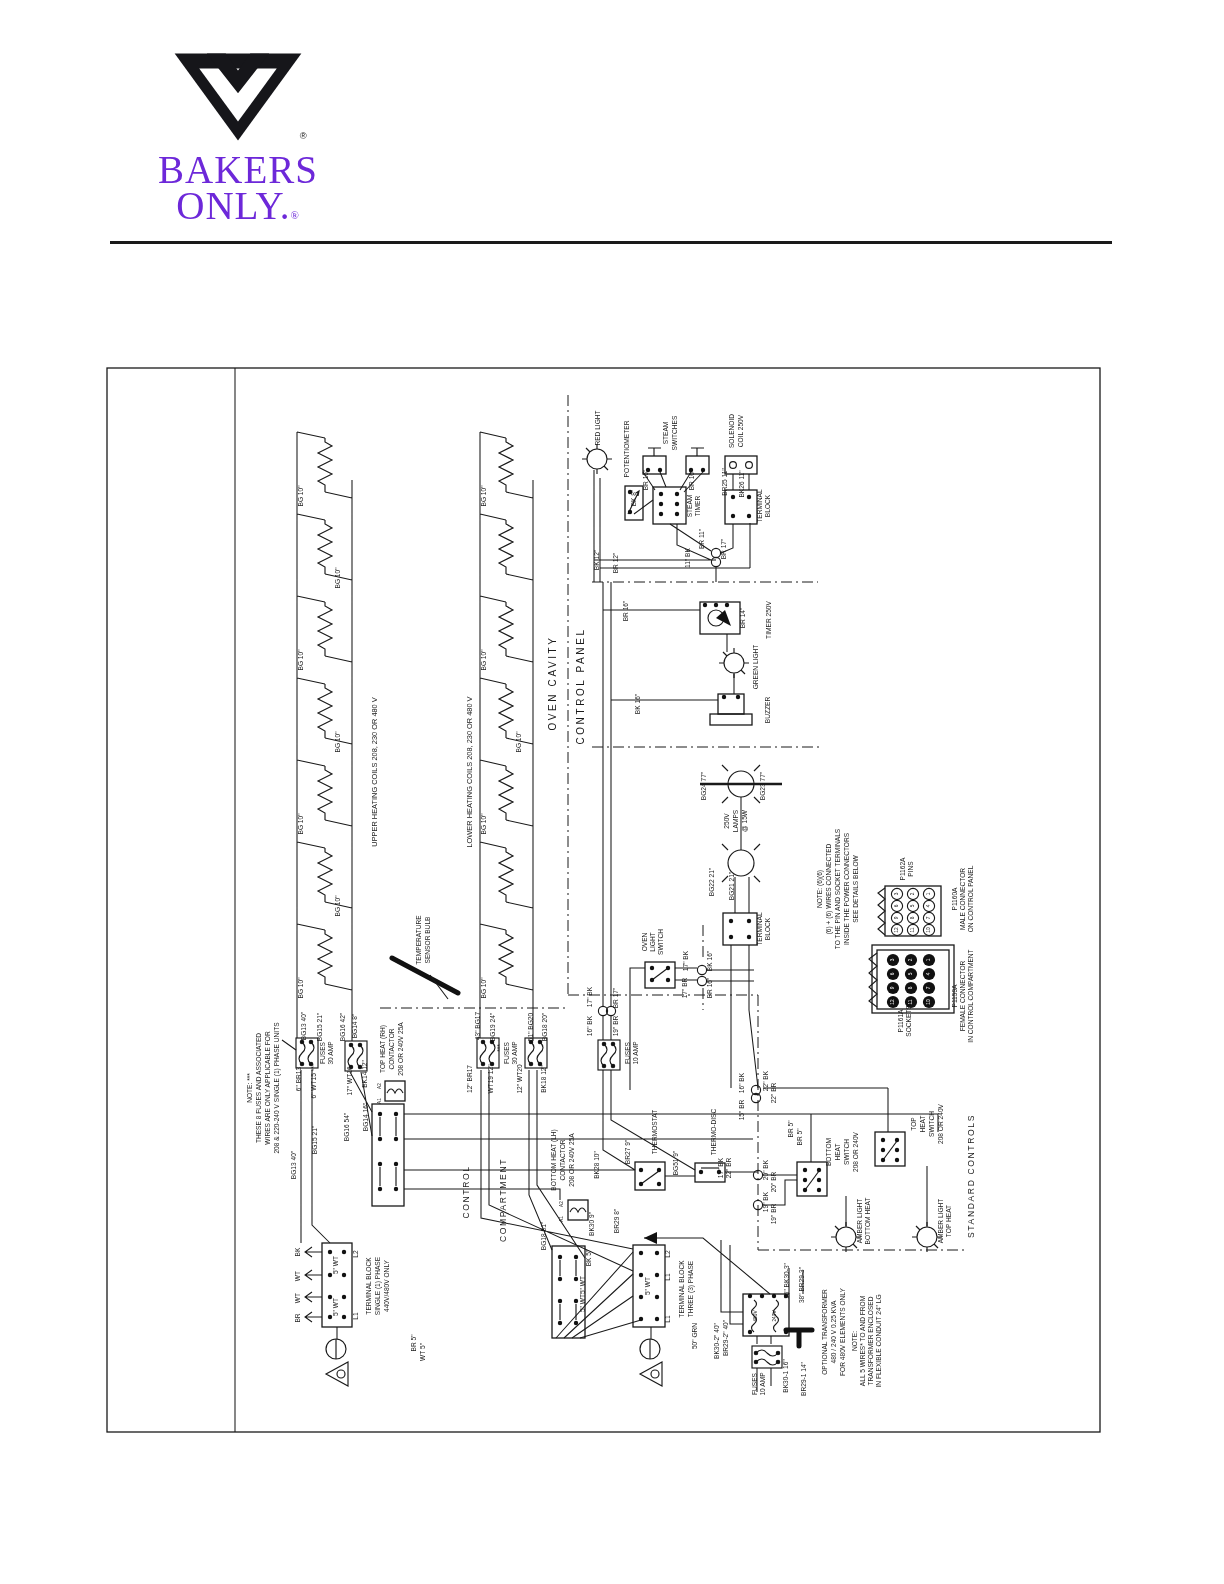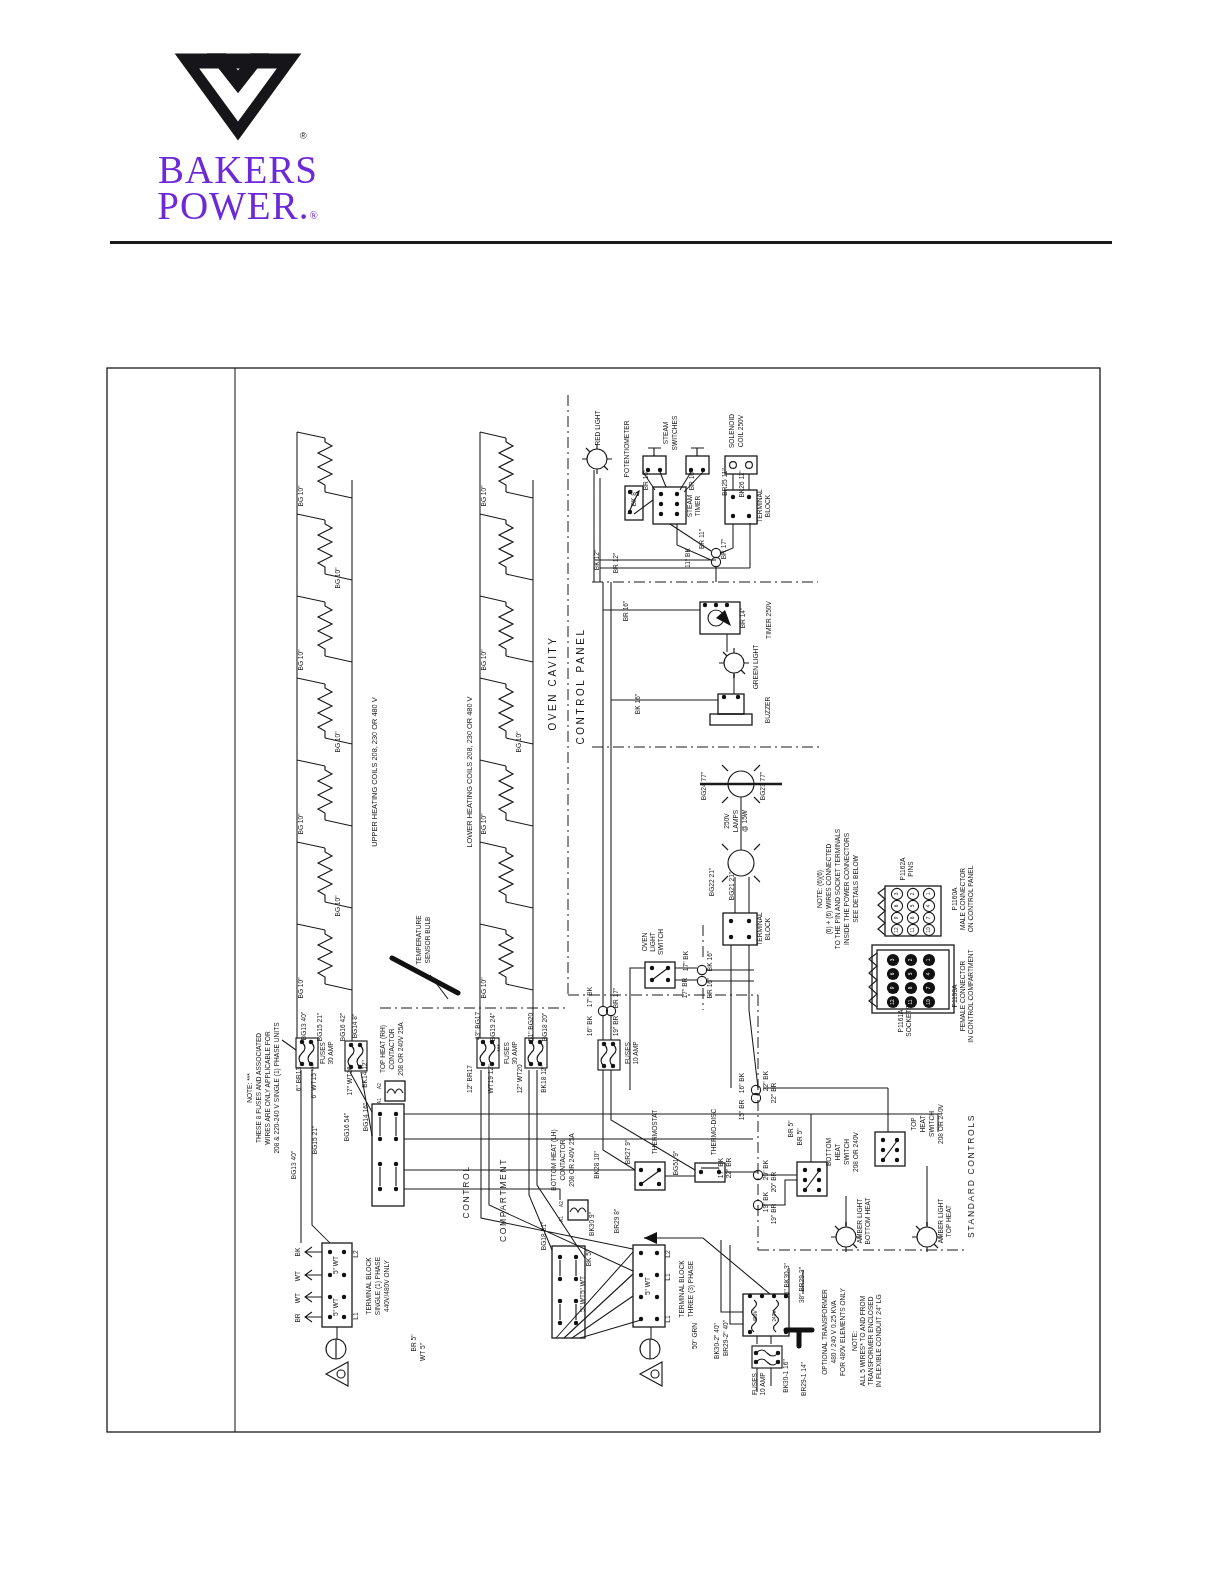--- a/index.html
+++ b/index.html
@@ -29,21 +29,21 @@
 
 <div class="logo">
   <svg width="150" height="104" viewBox="0 0 150 110">
     <path d="M8,10 H142 L75,102 Z" fill="#16161a"></path>
     <path d="M34,26 H116 L75,82 Z" fill="#fff"></path>
     <path d="M42,10 L75,52 L108,10 L88,10 L75,28 L62,10 Z" fill="#16161a"></path>
     <text x="144" y="100" style="font-size:10px">®</text>
   </svg>
   <div class="brand">
     <div><span>BAKERS</span></div>
-    <div><span>POWER.</span><span class="reg">®</span></div>
+    <div><span>ONLY.</span><span class="reg">®</span></div>
   </div>
 </div>
 
 <div class="rule"></div>
 
 <svg class="sheet" width="1224" height="1584" viewBox="0 0 1224 1584">
 <defs>
   <path id="res" class="sym" d="M0 0 v4 l7 4 l-14 7 l14 7 l-14 7 l14 7 l-14 7 l7 4 v7"></path>
   <g id="fuse" class="sym">
     <rect width="22" height="30"></rect>

